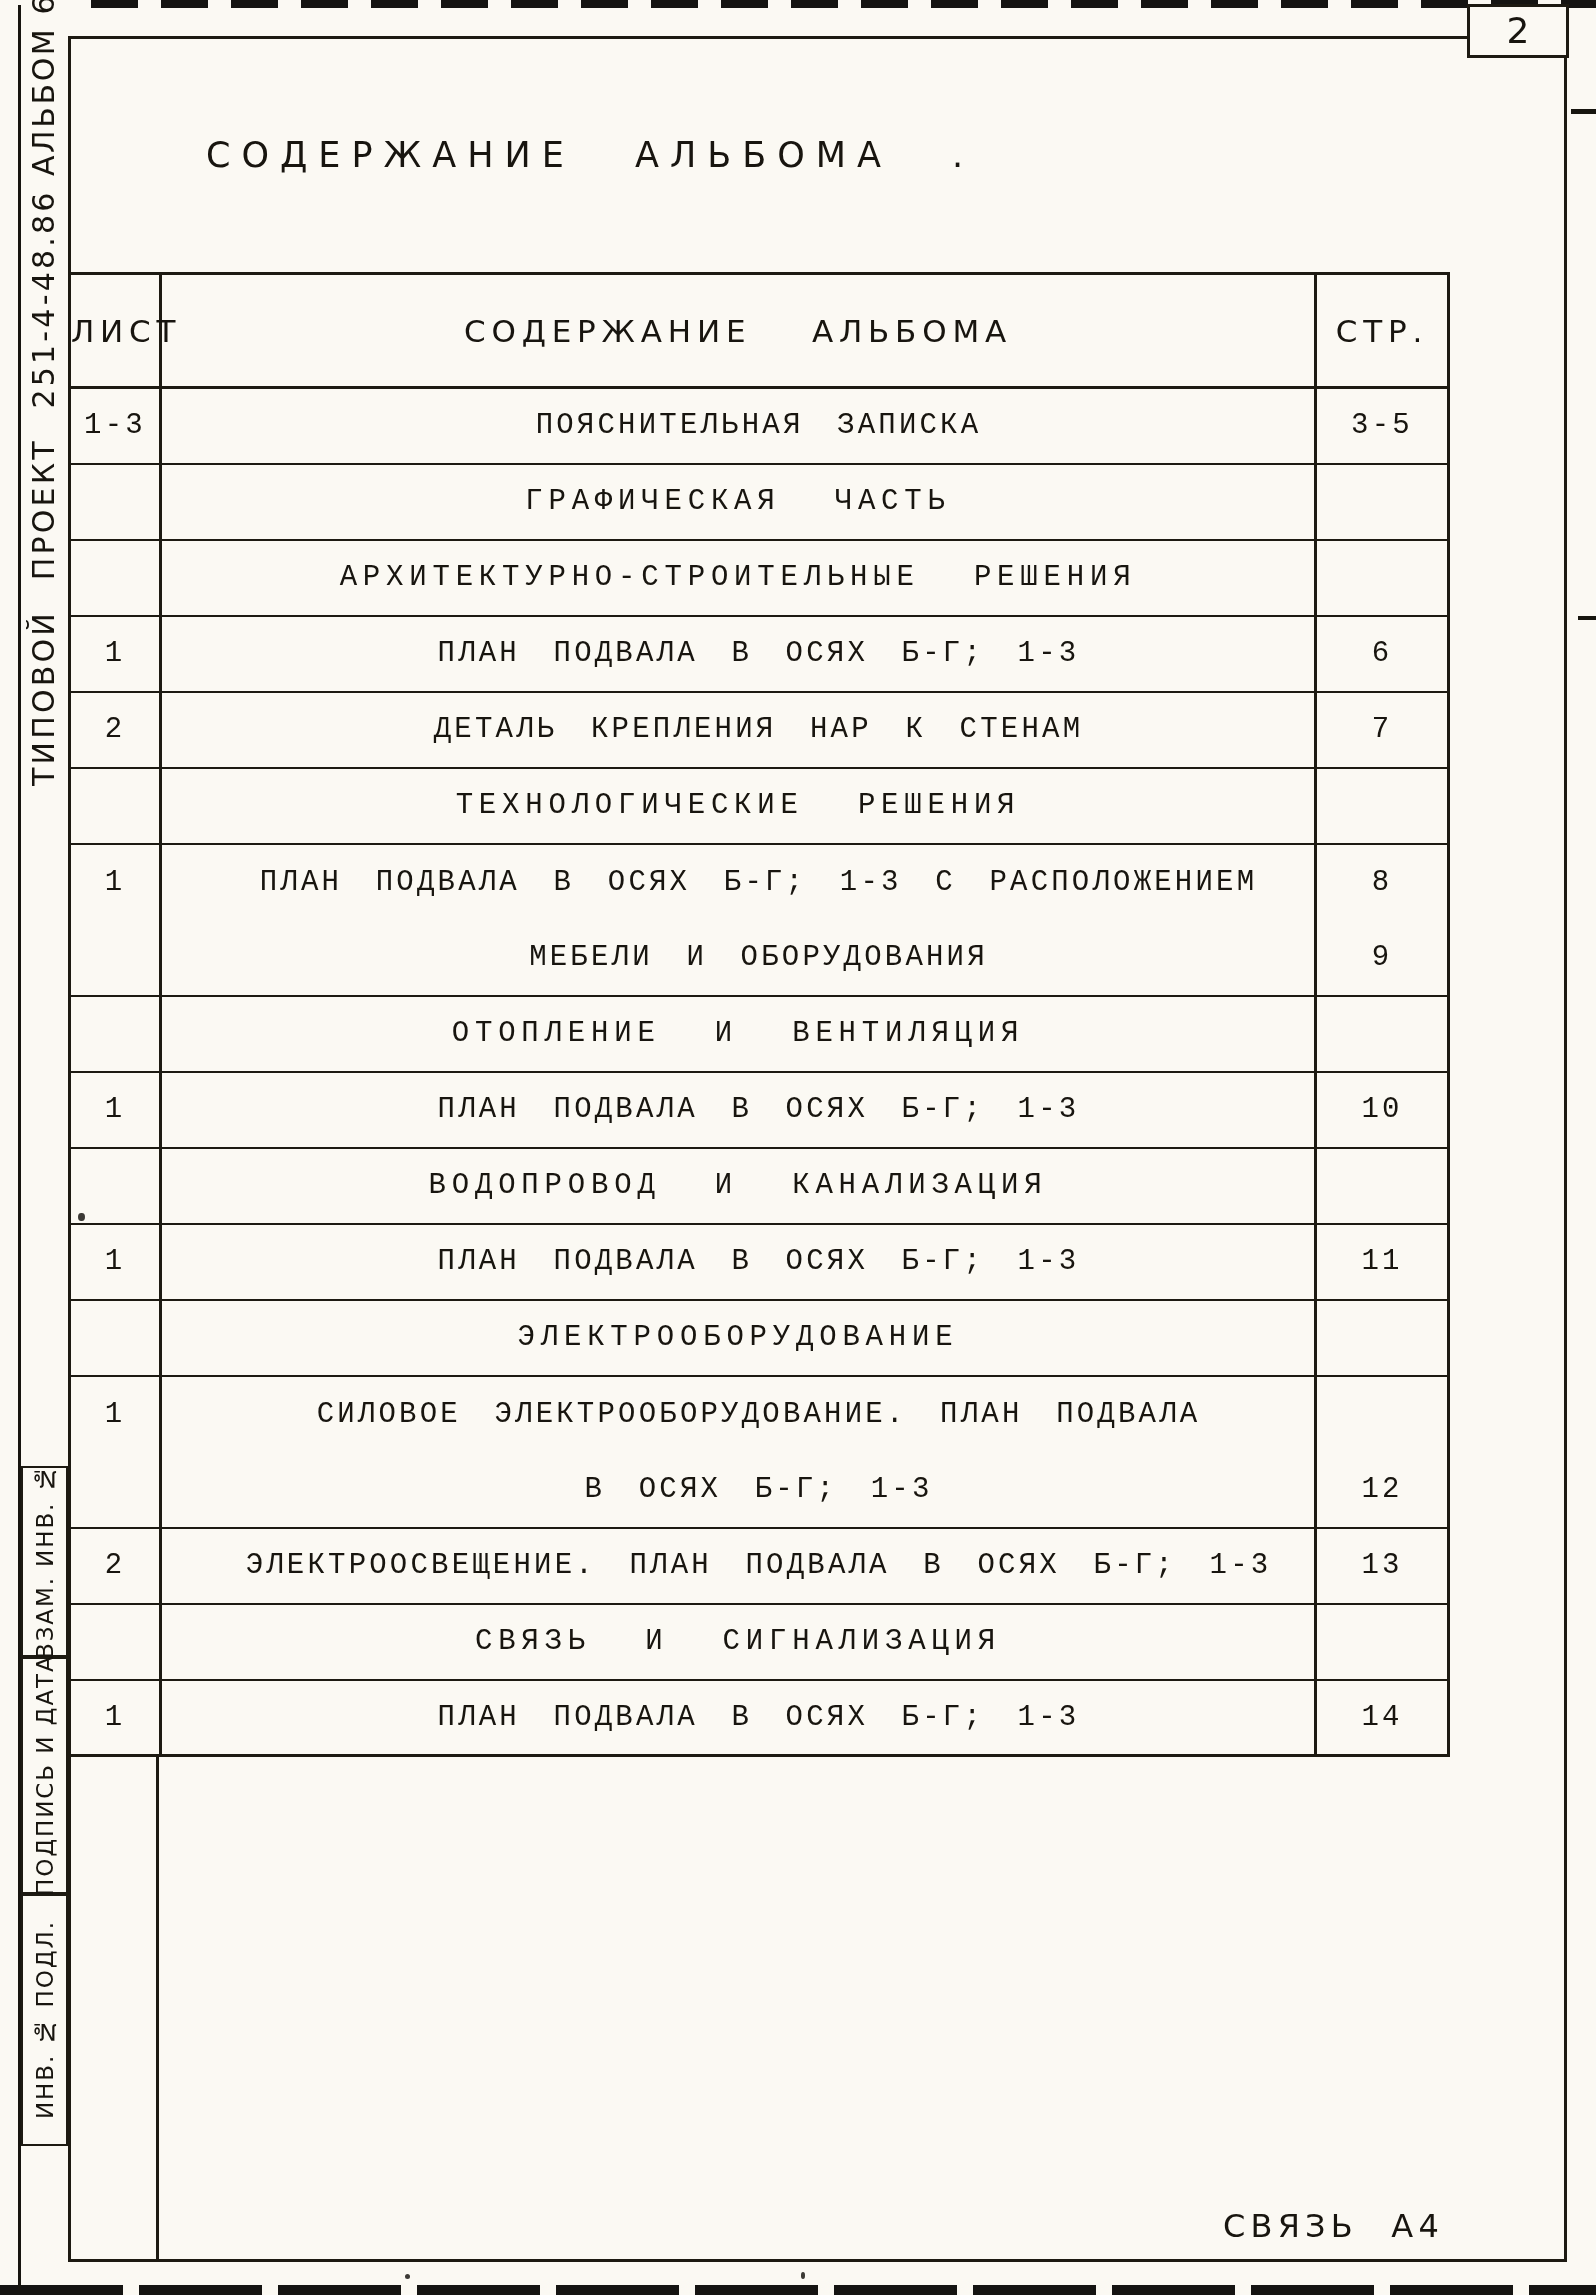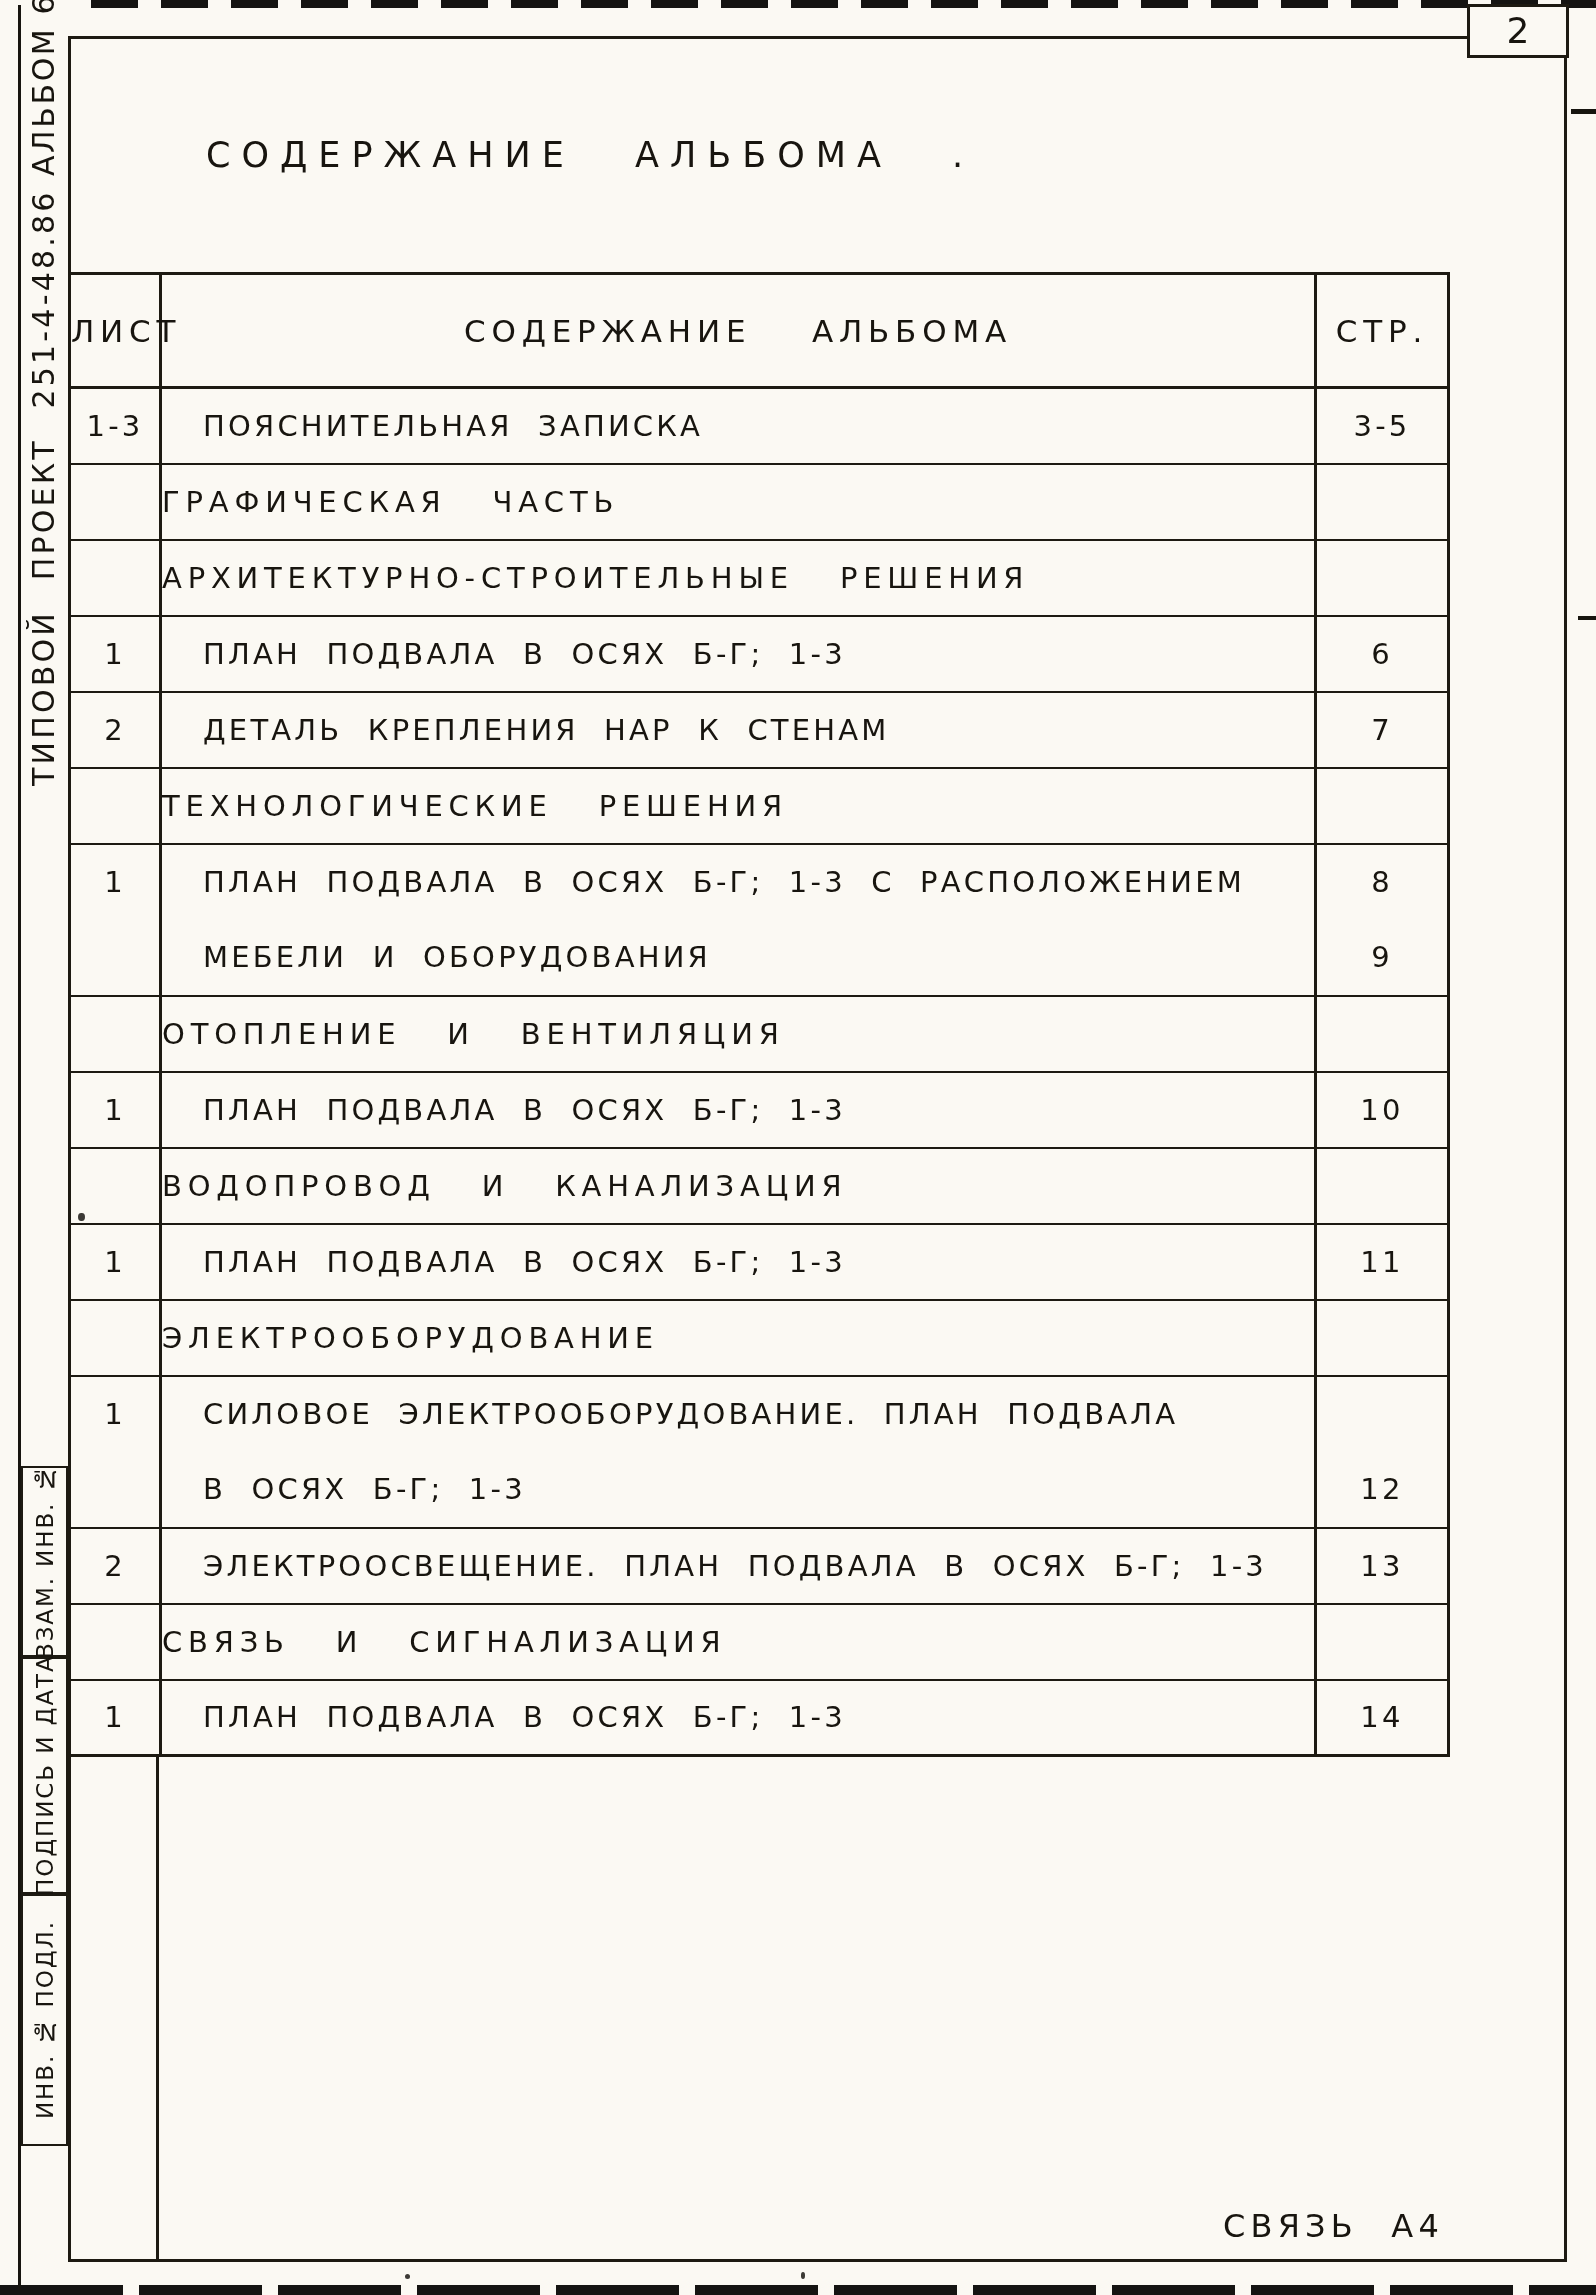--- a/index.html
+++ b/index.html
@@ -56,25 +56,25 @@
   }
   .toc col.c-sheet   { width:91px;  }
   .toc col.c-content { width:1155px; }
   .toc col.c-page    { width:133px;  }
   .toc th, .toc td {
     border-left:3.2px solid #1d1a12; border-right:3.2px solid #1d1a12;
     font-weight:normal; white-space:nowrap; vertical-align:middle;margin-left:28px;
   }
   .toc thead tr { height:114px; border-bottom:3.2px solid #1d1a12; }
   .toc thead th { font-size:31px; letter-spacing:5.8px; word-spacing:45px; text-align:center; }
-  .toc tbody tr { height:76px; border-bottom:2.6px solid #1d1a12; }
+  .toc tbody tr { height:76px; border-bottom:2.6px solid #1d1a12;font-family:Liberation Mono, monospace; }
   .toc tbody tr.no-divider { border-bottom:0 none; }
   .toc td { font-size:29px; letter-spacing:3.2px; word-spacing:13px; }
   .toc td.col-sheet { text-align:center; }
-  .toc td.col-content { text-align:left; padding-left:41px; }
+  .toc td.col-content { text-align:center; padding-left:41px; }
   .toc tr.section td.col-content { padding-left:0; letter-spacing:5.8px; word-spacing:31px; }
   .toc td.col-page { text-align:center; }
 
   
   .cont-line { position:absolute; left:156px; top:1754px; width:3.2px; height:505px; background:#1d1a12; }
 
   
   .vlabel {
     position:absolute; display:flex; align-items:center; justify-content:center;
     writing-mode:vertical-rl; transform:rotate(180deg); white-space:nowrap;

